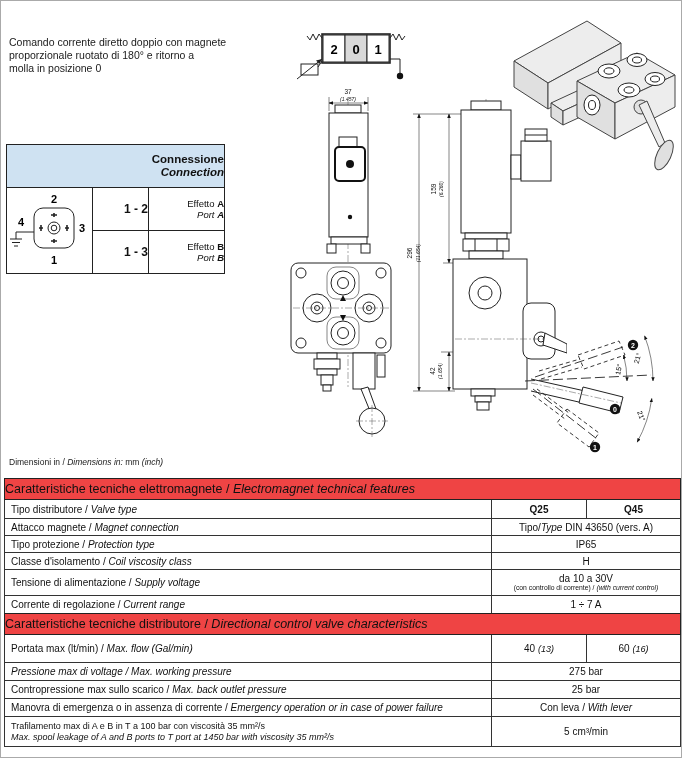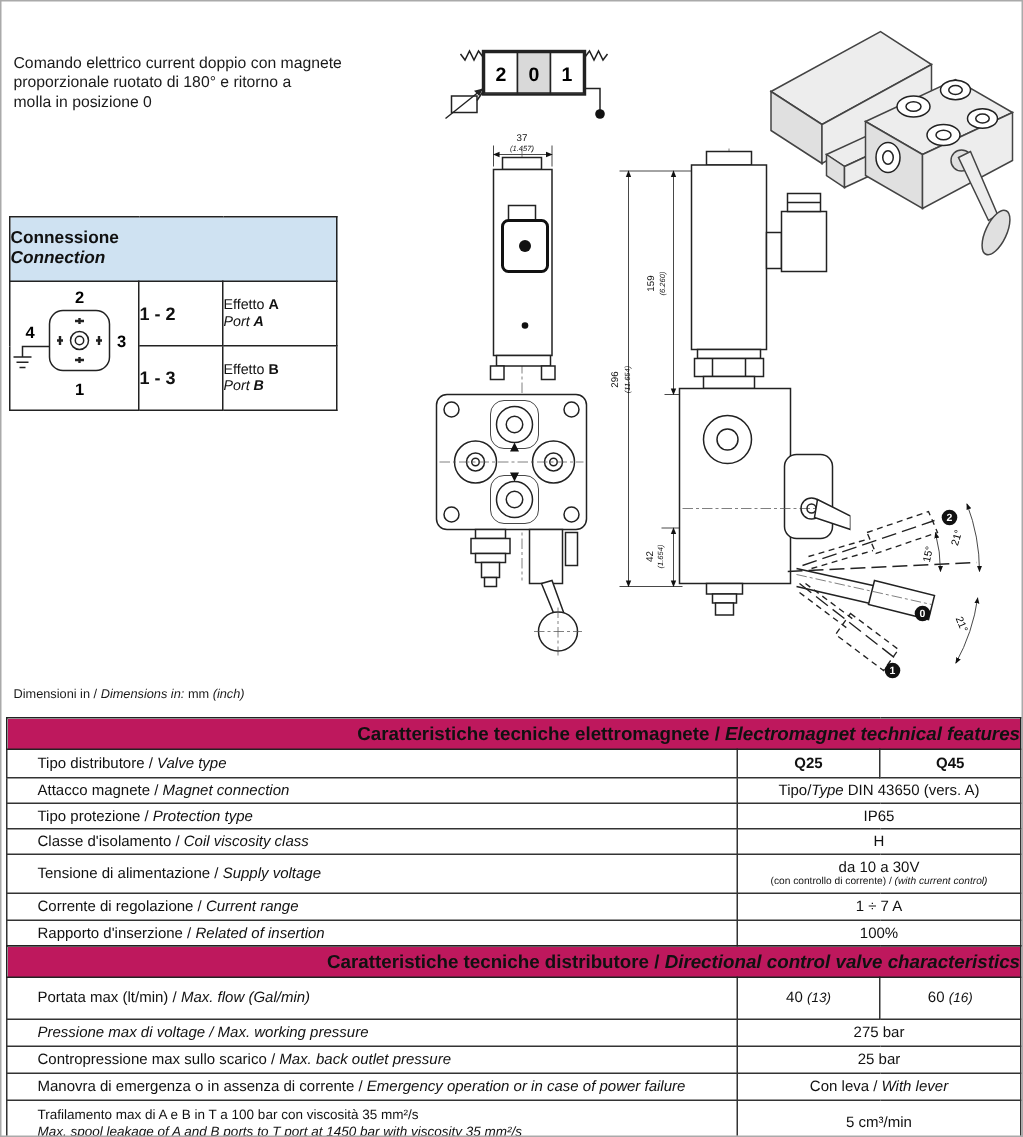--- a/index.html
+++ b/index.html
@@ -7,21 +7,21 @@
   body{font-family:"Liberation Sans",sans-serif}
   #page{position:relative;width:682px;height:758px;background:#fff;border:1px solid #aaa;overflow:hidden;margin:0 auto}
   .abs{position:absolute}
   .en{font-style:italic}
   .b{font-weight:bold}
 
   #intro{left:8px;top:35px;width:292px;font-size:10.5px;line-height:12.8px;color:#1a1a1a}
 
   
   #conn{left:5px;top:143px;border-collapse:collapse;table-layout:fixed}
-  #conn td{border:1px solid #222;text-align:left;vertical-align:middle;color:#111}
+  #conn td{border:1px solid #222;text-align:right;vertical-align:middle;color:#111}
   #conn .c-hdr{background:#cfe2f2;height:35px;font-size:11.5px;line-height:13px;border:1.5px solid #222}
   #conn .c-pin{width:86px}
   #conn .c-port{width:56px;font-weight:bold;font-size:12px}
   #conn .c-eff{width:76px;font-size:9.5px;line-height:11.5px}
   #conn tr{height:43px}
 
   
   svg text{font-family:"Liberation Sans",sans-serif}
   .dimtxt{font-size:6.5px;fill:#111}
   .dimtxt-sm{font-size:5px;font-style:italic;fill:#111}
@@ -33,35 +33,35 @@
   .ldsh{stroke:#222;fill:none;stroke-width:.9;stroke-dasharray:10 4}
   .fillw{fill:#fff;stroke:#222;stroke-width:1}
   .fillg{fill:#ededed;stroke:#444;stroke-width:1}
   .fillg2{fill:#e0e0e0;stroke:#444;stroke-width:1}
 
   #dimnote{left:8px;top:456px;font-size:8.5px;color:#1a1a1a}
 
   
   #tables{left:3px;top:477px;width:676px}
   table.spec{border-collapse:collapse;table-layout:fixed;width:676px}
-  .spec td{border:1px solid #333;font-size:10px;padding:0 20px;color:#111;vertical-align:middle;overflow:hidden;white-space:nowrap}
-  .spec tr.hdr td{background:#be185d;text-align:right;font-weight:bold;font-size:12.5px;border:1.5px solid #222;padding:0}
+  .spec td{border:1px solid #333;font-size:10px;padding:0 6px;color:#111;vertical-align:middle;overflow:hidden;white-space:nowrap}
+  .spec tr.hdr td{background:#ef4444;text-align:left;font-weight:normal;font-size:12.5px;border:1.5px solid #222;padding:0}
   .spec td.val{text-align:center;padding:0 2px}
   .big{font-size:12px}
   .note{font-size:6.8px;line-height:7.5px;display:block}
   .two-line{line-height:10.5px;white-space:nowrap}
   .sm-it{font-size:9px}
 </style>
 </head>
 <body>
 
 <div id="page">
 
   <div id="intro" class="abs">
-    <div>Comando elettrico current doppio con magnete</div>
+    <div>Comando corrente diretto doppio con magnete</div>
     <div>proporzionale ruotato di 180° e ritorno a</div>
     <div>molla in posizione 0</div>
   </div>
 
   <svg class="abs" style="left:291px;top:20px" width="118" height="64" viewBox="0 0 118 64">
     <rect x="31" y="14" width="22" height="27" class="fillw"></rect>
     <rect x="53" y="14" width="22" height="27" fill="#d9d9d9" stroke="#222"></rect>
     <rect x="75" y="14" width="22" height="27" class="fillw"></rect>
     <rect x="30" y="13" width="68" height="29" fill="none" stroke="#222" stroke-width="1.6"></rect>
     <text x="42" y="33" font-size="13" font-weight="bold" text-anchor="middle">2</text>
@@ -376,24 +376,20 @@
         <td><span>Tensione di alimentazione /</span> <span class="en">Supply voltage</span></td>
         <td class="val" colspan="2">
           <span>da 10 a 30V</span>
           <span class="note"><span>(con controllo di corrente) /</span> <span class="en">(with current control)</span></span>
         </td>
       </tr>
       <tr style="height:18px">
         <td><span>Corrente di regolazione /</span> <span class="en">Current range</span></td>
         <td class="val" colspan="2">1 ÷ 7 A</td>
       </tr>
-      <tr style="height:17px">
-        <td><span>Rapporto d'inserzione /</span> <span class="en">Related of insertion</span></td>
-        <td class="val" colspan="2">100%</td>
-      </tr>
     </tbody>
       </table>
 
     <table class="spec" style="margin-top:-1px">
       <colgroup>
           <col style="width:487px">
           <col style="width:95px">
           <col style="width:94px">
         </colgroup>
       <tbody>

